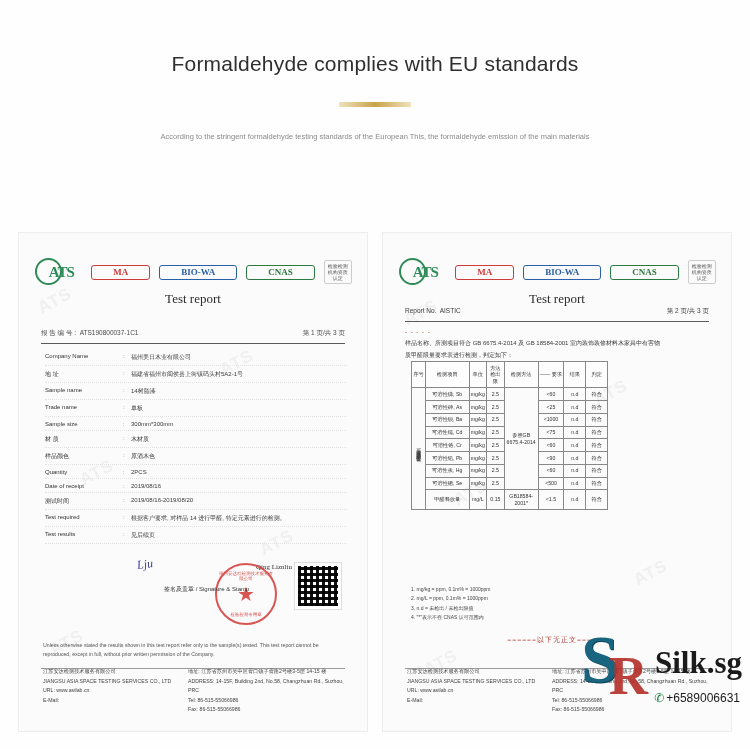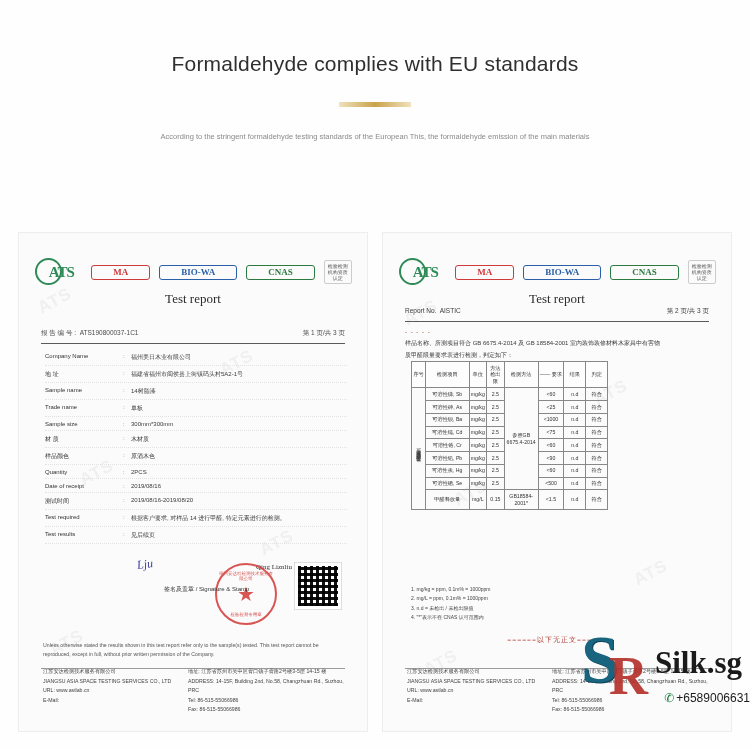--- a/index.html
+++ b/index.html
@@ -289,21 +289,21 @@
   .brand-txt {
     font-family: "Liberation Serif", serif;
     font-size: 31px;
     font-weight: bold;
     color: #1b1b1b;
     line-height: 1;
     margin-left: 6px;
   }
   .brand-phone {
     position: absolute;
-    right: 0; bottom: 44px;
+    right: 10px; bottom: 44px;
     font-size: 12px;
     color: #1b1b1b;
     font-family: "Liberation Sans", sans-serif;
     z-index: 6;
     white-space: nowrap;
   }
   .brand-phone .ico { color:#1b7a3a; margin-right:2px; }
 </style>
 </head>
 <body>

